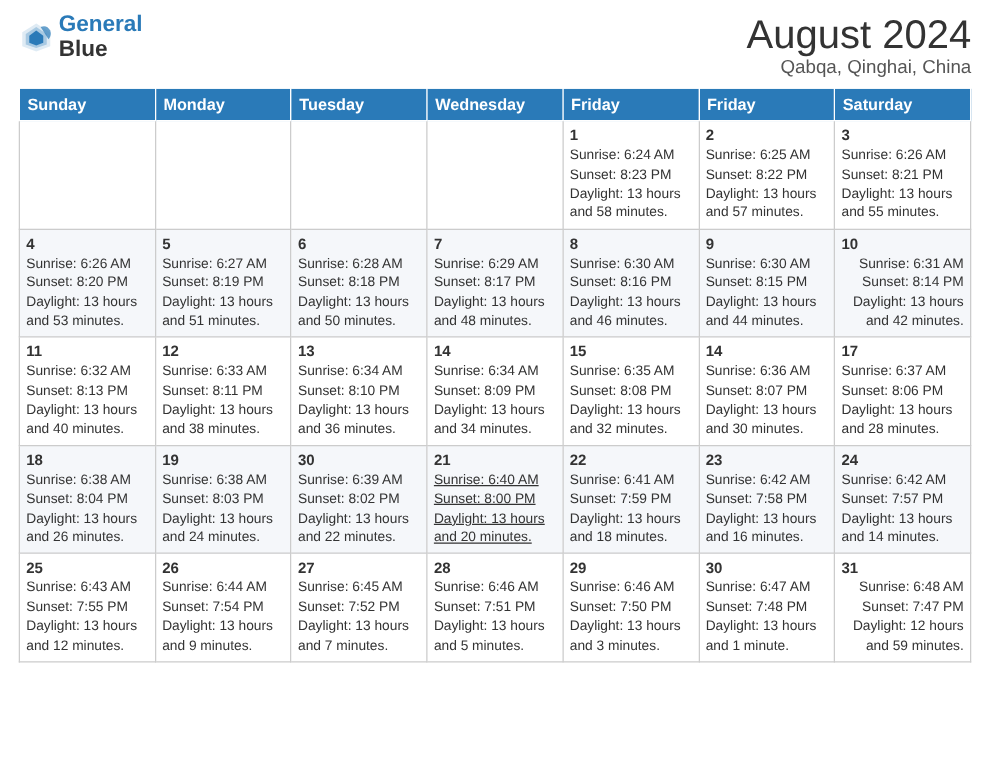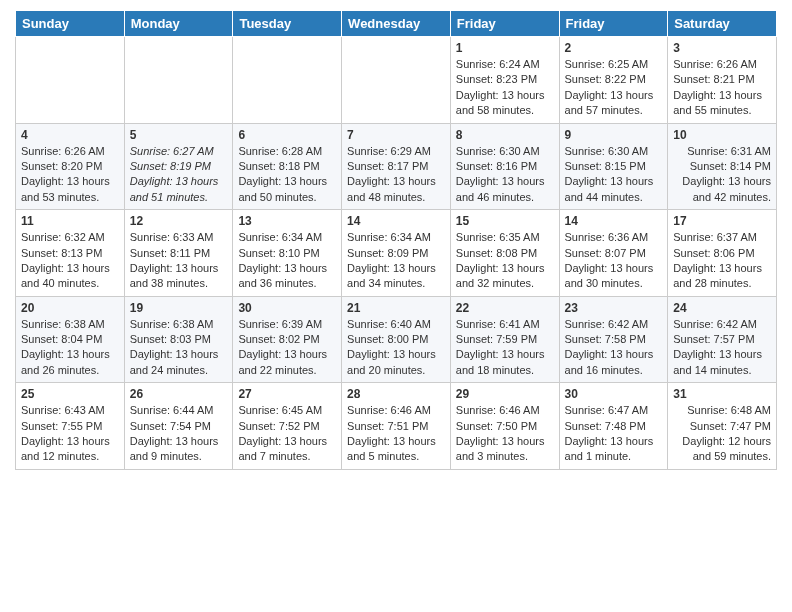--- a/index.html
+++ b/index.html
@@ -90,20 +90,38 @@
       color: #333;
     }
     .empty-cell {
       background: #fff !important;
     }
   </style>
 </head>
 <body>
 
 <div class="container">
+  <div class="header">
+    <div class="logo">
+      <svg class="logo-icon" viewBox="0 0 40 40" xmlns="http://www.w3.org/2000/svg">
+        <polygon points="20,4 36,14 36,30 20,36 4,30 4,14" fill="#2a7ab8" opacity="0.15"></polygon>
+        <polygon points="20,8 32,16 32,28 20,32 8,28 8,16" fill="#2a7ab8" opacity="0.3"></polygon>
+        <polygon points="20,12 28,18 28,26 20,29 12,26 12,18" fill="#2a7ab8"></polygon>
+        <path d="M25 8 Q32 5 36 12 Q38 18 34 22 Z" fill="#2a7ab8" opacity="0.7"></path>
+      </svg>
+      <div class="logo-text">
+        <div><span>General</span></div>
+        <div>Blue</div>
+      </div>
+    </div>
+    <div class="title-block">
+      <div class="main-title">August 2024</div>
+      <div class="subtitle">Qabqa, Qinghai, China</div>
+    </div>
+  </div>
 
   <table class="calendar">
     <thead>
       <tr>
         <th>Sunday</th>
         <th>Monday</th>
         <th>Tuesday</th>
         <th>Wednesday</th>
         <th>Friday</th>
         <th>Friday</th>
@@ -141,21 +159,21 @@
         <tr>
           <td>
             <span class="day-number">4</span>
             <div class="day-info" style="white-space: pre-line;">Sunrise: 6:26 AM
 Sunset: 8:20 PM
 Daylight: 13 hours
 and 53 minutes.</div>
           </td>
           <td>
             <span class="day-number">5</span>
-            <div class="day-info" style="white-space: pre-line; font-style: italic;">Sunrise: 6:27 AM
+            <div class="day-info" style="white-space: pre-line;">Sunrise: 6:27 AM
 Sunset: 8:19 PM
 Daylight: 13 hours
 and 51 minutes.</div>
           </td>
           <td>
             <span class="day-number">6</span>
             <div class="day-info" style="white-space: pre-line;">Sunrise: 6:28 AM
 Sunset: 8:18 PM
 Daylight: 13 hours
 and 50 minutes.</div>
@@ -235,21 +253,21 @@
           <td>
             <span class="day-number">17</span>
             <div class="day-info" style="white-space: pre-line;">Sunrise: 6:37 AM
 Sunset: 8:06 PM
 Daylight: 13 hours
 and 28 minutes.</div>
           </td>
         </tr>
         <tr>
           <td>
-            <span class="day-number">20</span>
+            <span class="day-number">18</span>
             <div class="day-info" style="white-space: pre-line;">Sunrise: 6:38 AM
 Sunset: 8:04 PM
 Daylight: 13 hours
 and 26 minutes.</div>
           </td>
           <td>
             <span class="day-number">19</span>
             <div class="day-info" style="white-space: pre-line;">Sunrise: 6:38 AM
 Sunset: 8:03 PM
 Daylight: 13 hours
@@ -257,21 +275,21 @@
           </td>
           <td>
             <span class="day-number">30</span>
             <div class="day-info" style="white-space: pre-line;">Sunrise: 6:39 AM
 Sunset: 8:02 PM
 Daylight: 13 hours
 and 22 minutes.</div>
           </td>
           <td>
             <span class="day-number">21</span>
-            <div class="day-info" style="white-space: pre-line;">Sunrise: 6:40 AM
+            <div class="day-info" style="white-space: pre-line; text-decoration: underline;">Sunrise: 6:40 AM
 Sunset: 8:00 PM
 Daylight: 13 hours
 and 20 minutes.</div>
           </td>
           <td>
             <span class="day-number">22</span>
             <div class="day-info" style="white-space: pre-line;">Sunrise: 6:41 AM
 Sunset: 7:59 PM
 Daylight: 13 hours
 and 18 minutes.</div>

